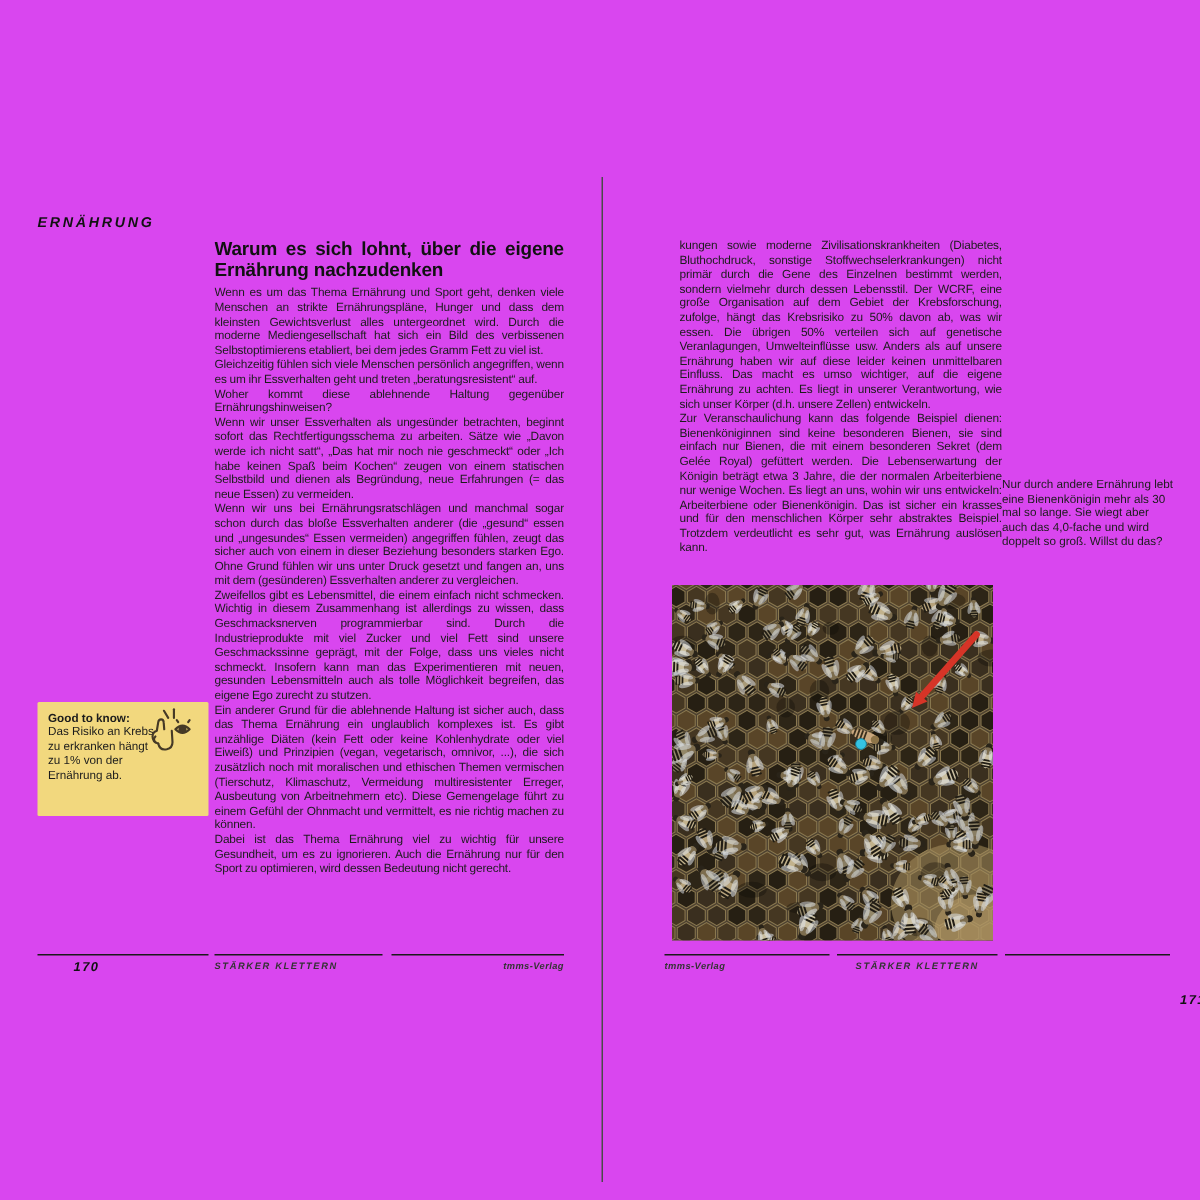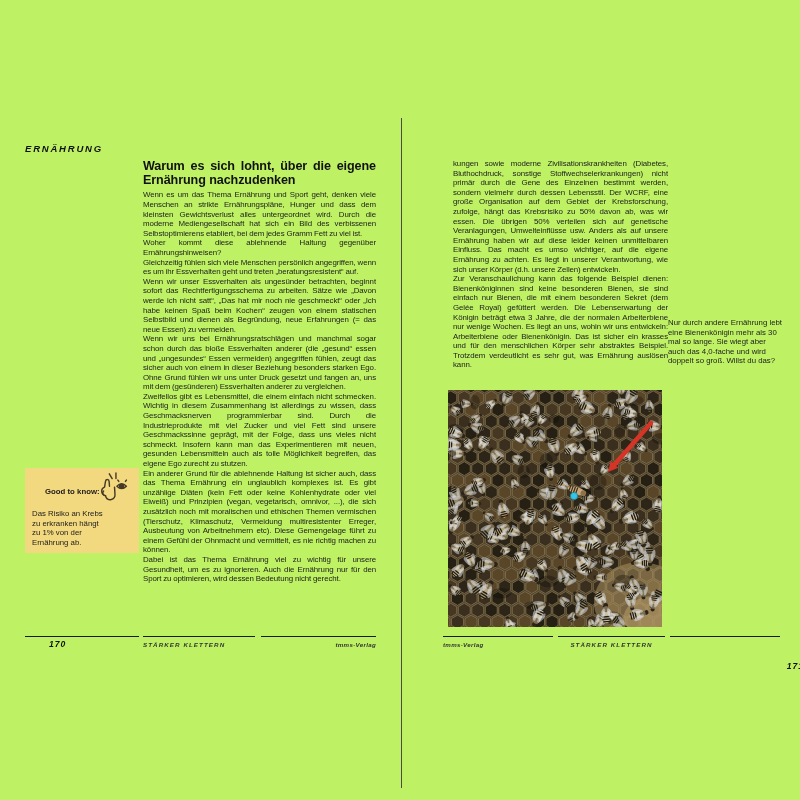--- a/index.html
+++ b/index.html
@@ -1,30 +1,30 @@
 <!DOCTYPE html>
 <html lang="de"><head>
 <meta charset="utf-8">
 <style>
   html,body{margin:0;padding:0;background:#ffffff;}
-  .sheet{position:relative;width:800px;height:800px;background:#bef264;
+  .sheet{position:relative;width:800px;height:800px;background:#d946ef;
          font-family:"Liberation Sans",sans-serif;color:#1c1c1c;overflow:hidden;}
   .abs{position:absolute;}
   
   .kicker{font-size:9.5px;font-weight:bold;font-style:italic;letter-spacing:1.8px;color:#111;}
   
   .article-title{font-size:12.6px;font-weight:bold;line-height:14.2px;letter-spacing:-0.1px;color:#111;margin:0 0 3px 0;}
   
   .col{text-align:justify;hyphens:auto;-webkit-hyphens:auto;}
   .col p{margin:0;font-size:7.9px;line-height:9.6px;letter-spacing:-0.1px;word-spacing:-0.2px;}
   
   .gutter{width:1px;background:#4a4a4a;}
   
   .info-box{background:#f2d87e;border-radius:1px;padding:6px 7px;box-sizing:border-box;}
-  .info-box .ib-title{font-size:7.8px;font-weight:bold;line-height:9.4px;margin:13px;}
+  .info-box .ib-title{font-size:7.8px;font-weight:bold;line-height:9.4px;margin:0;}
   .info-box .ib-text{font-size:7.8px;line-height:9.4px;margin:0;width:72px;}
   
   .side-note{font-size:7.8px;line-height:9.5px;color:#1c1c1c;}
   
   .photo{overflow:hidden;background:#5e4f38;}
   .photo svg{display:block;width:100%;height:100%;}
   
   .frule{border-top:1px solid #1a1a1a;height:0;}
   .pagenum{font-size:8.6px;font-weight:bold;font-style:italic;letter-spacing:1px;color:#111;margin-left:24px;}
   .running{font-size:6.2px;font-style:italic;font-weight:bold;letter-spacing:1.1px;color:#333;}
@@ -36,22 +36,22 @@
 
 <div class="sheet">
 
   <div class="abs gutter" style="left:401px;top:118px;height:670px;"></div>
 
   <div class="abs kicker" style="left:25px;top:143px;">ERNÄHRUNG</div>
 
   <div class="abs col" style="left:143px;top:159px;width:233px;max-height:474px;overflow:hidden;">
     <h1 class="article-title">Warum es sich lohnt, über die eigene Ernährung nachzudenken</h1>
     <p>Wenn es um das Thema Ernährung und Sport geht, denken viele Menschen an strikte Ernährungspläne, Hunger und dass dem kleinsten Gewichtsverlust alles untergeordnet wird. Durch die moderne Mediengesellschaft hat sich ein Bild des verbissenen Selbstoptimierens etabliert, bei dem jedes Gramm Fett zu viel ist.</p>
+    <p>Gleichzeitig fühlen sich viele Menschen persönlich angegriffen, wenn es um ihr Essverhalten geht und treten „beratungsresistent“ auf.</p>
     <p>Woher kommt diese ablehnende Haltung gegenüber Ernährungshinweisen?</p>
-    <p>Gleichzeitig fühlen sich viele Menschen persönlich angegriffen, wenn es um ihr Essverhalten geht und treten „beratungsresistent“ auf.</p>
     <p>Wenn wir unser Essverhalten als ungesünder betrachten, beginnt sofort das Rechtfertigungsschema zu arbeiten. Sätze wie „Davon werde ich nicht satt“, „Das hat mir noch nie geschmeckt“ oder „Ich habe keinen Spaß beim Kochen“ zeugen von einem statischen Selbstbild und dienen als Begründung, neue Erfahrungen (= das neue Essen) zu vermeiden.</p>
     <p>Wenn wir uns bei Ernährungsratschlägen und manchmal sogar schon durch das bloße Essverhalten anderer (die „gesund“ essen und „ungesundes“ Essen vermeiden) angegriffen fühlen, zeugt das sicher auch von einem in dieser Beziehung besonders starken Ego. Ohne Grund fühlen wir uns unter Druck gesetzt und fangen an, uns mit dem (gesünderen) Essverhalten anderer zu vergleichen.</p>
     <p>Zweifellos gibt es Lebensmittel, die einem einfach nicht schmecken. Wichtig in diesem Zusammenhang ist allerdings zu wissen, dass Geschmacksnerven programmierbar sind. Durch die Industrieprodukte mit viel Zucker und viel Fett sind unsere Geschmackssinne geprägt, mit der Folge, dass uns vieles nicht schmeckt. Insofern kann man das Experimentieren mit neuen, gesunden Lebensmitteln auch als tolle Möglichkeit begreifen, das eigene Ego zurecht zu stutzen.</p>
     <p>Ein anderer Grund für die ablehnende Haltung ist sicher auch, dass das Thema Ernährung ein unglaublich komplexes ist. Es gibt unzählige Diäten (kein Fett oder keine Kohlenhydrate oder viel Eiweiß) und Prinzipien (vegan, vegetarisch, omnivor, ...), die sich zusätzlich noch mit moralischen und ethischen Themen vermischen (Tierschutz, Klimaschutz, Vermeidung multiresistenter Erreger, Ausbeutung von Arbeitnehmern etc). Diese Gemengelage führt zu einem Gefühl der Ohnmacht und vermittelt, es nie richtig machen zu können.</p>
     <p>Dabei ist das Thema Ernährung viel zu wichtig für unsere Gesundheit, um es zu ignorieren. Auch die Ernährung nur für den Sport zu optimieren, wird dessen Bedeutung nicht gerecht.</p>
   </div>
 
   <div class="abs info-box" style="left:25px;top:468px;width:114px;min-height:76px;">
     <svg class="abs" style="right:3px;top:3px;" width="42" height="38" viewBox="0 0 44 40">
       <g fill="none" stroke="#463a26" stroke-width="1.5" stroke-linecap="round" stroke-linejoin="round">

